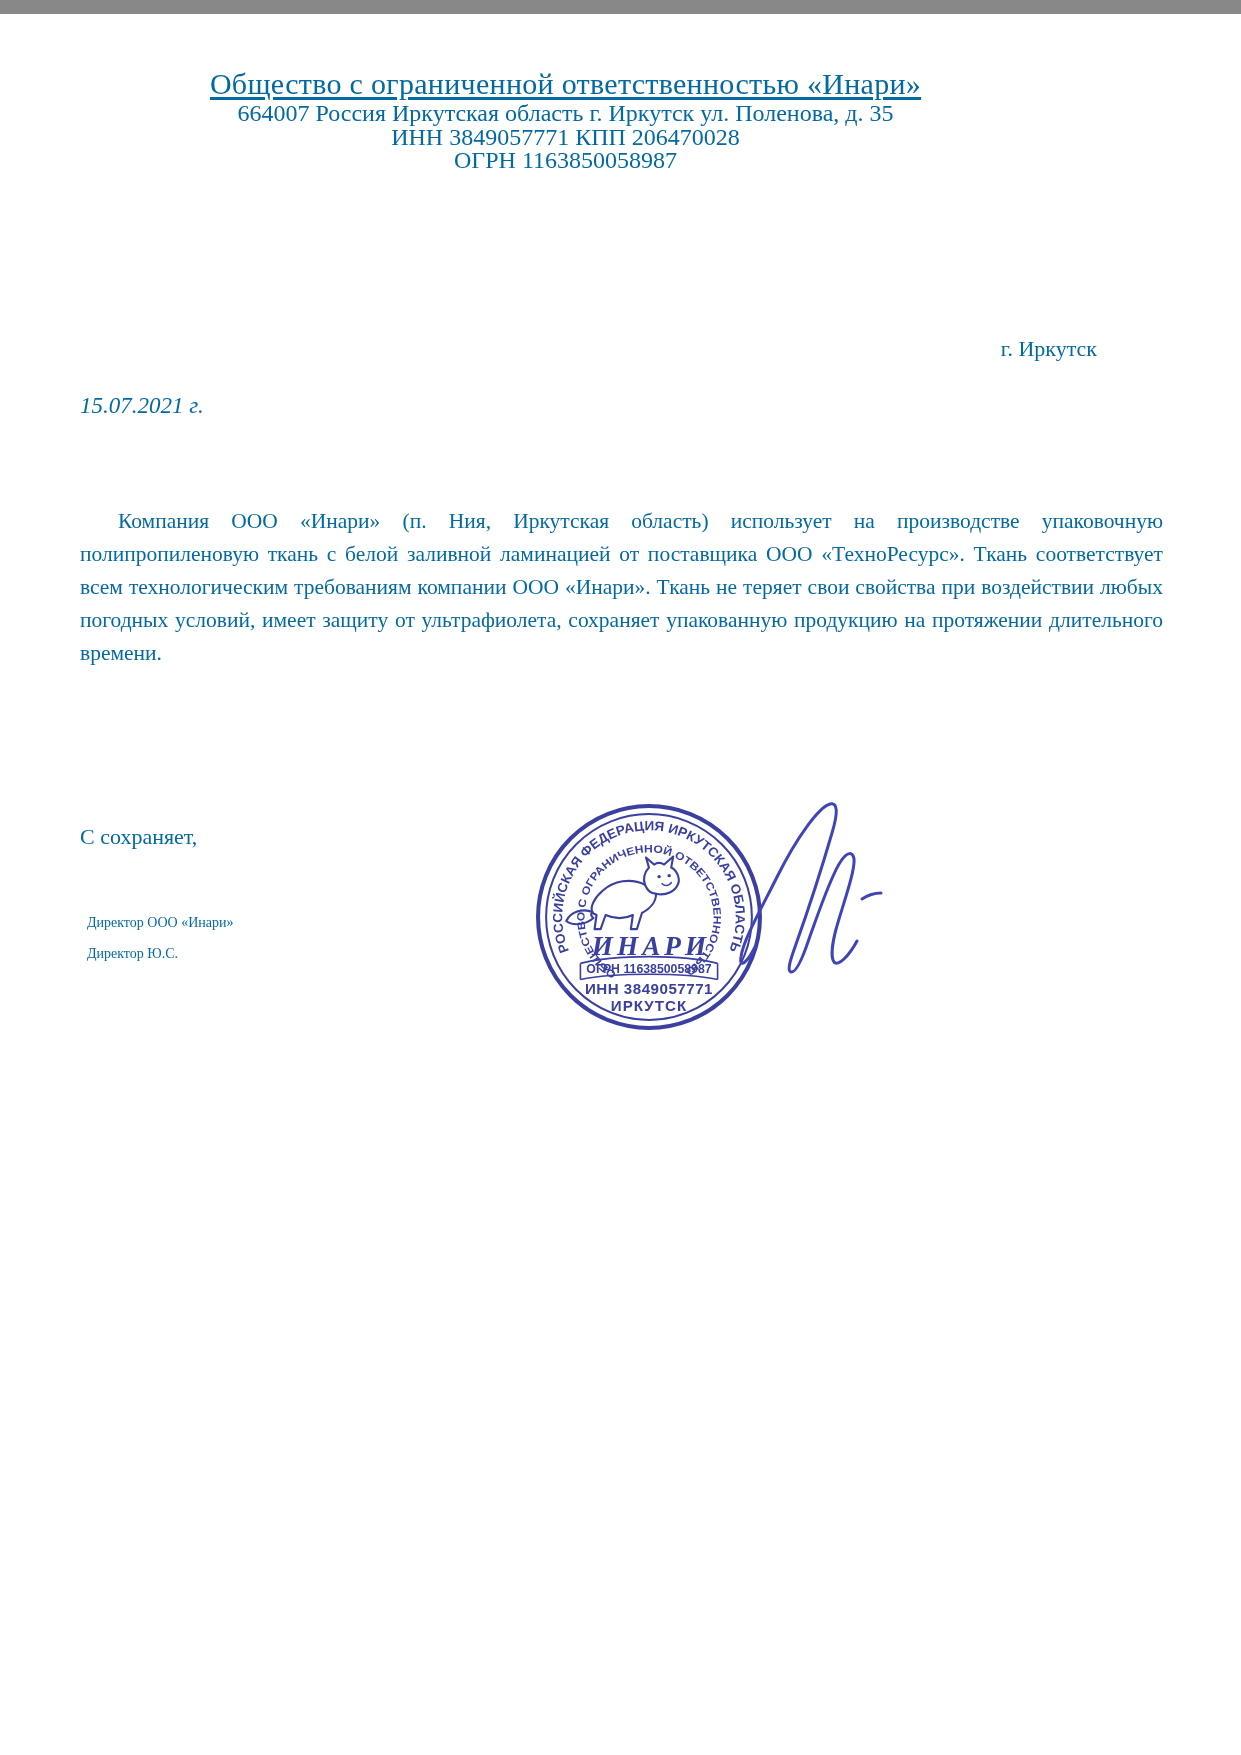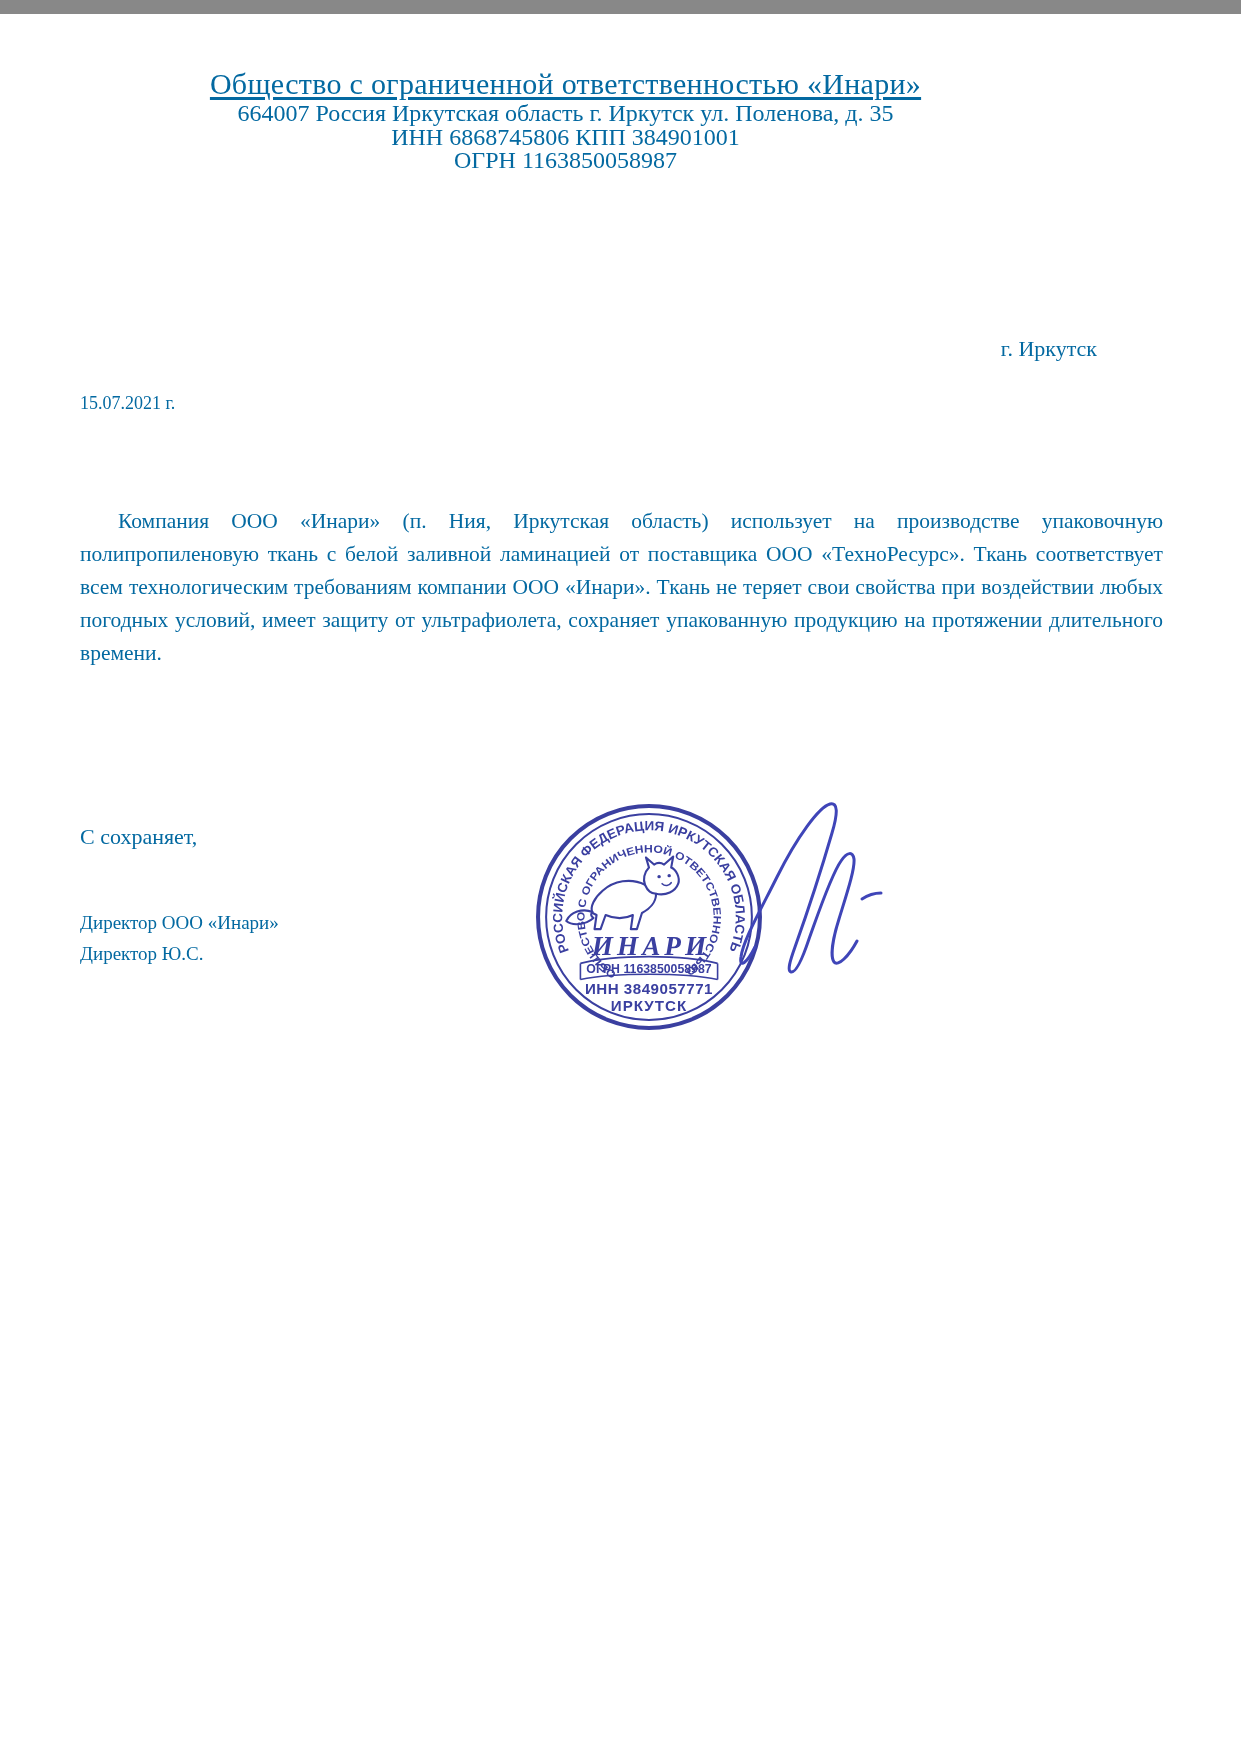--- a/index.html
+++ b/index.html
@@ -37,43 +37,44 @@
     position: absolute;
     top: 322px;
     right: 144px;
     font-size: 22px;
     text-align: center;
   }
   .date-line {
     position: absolute;
     top: 379px;
     left: 80px;
-    font-size: 18px;
+    font-size: 23px;
+    font-style: italic;
   }
   .body-text {
     position: absolute;
     top: 491px;
     left: 80px;
     width: 1083px;
     font-size: 21.5px;
     line-height: 33px;
     text-align: justify;
   }
   .body-text p { text-indent: 38px; margin: 0; }
   .salutation {
     position: absolute;
     top: 810px;
     left: 80px;
     font-size: 22px;
   }
   .sign-block {
     position: absolute;
     top: 893px;
-    left: 80px;
-    font-size: 19px;
+    left: 87px;
+    font-size: 14px;
     line-height: 31px;
   }
   .stamp-wrap {
     position: absolute;
     left: 533px;
     top: 786px;
     width: 232px;
     height: 234px;
   }
   .signature-wrap {
@@ -86,21 +87,21 @@
   .stamp-wrap svg, .signature-wrap svg { display: block; width: 100%; height: 100%; }
 </style>
 </head>
 <body>
 
 <div class="page">
 
   <div class="letterhead">
     <div class="company-title">Общество с ограниченной ответственностью «Инари»</div>
     <div class="sub">664007 Россия Иркутская область г. Иркутск ул. Поленова, д. 35</div>
-    <div class="sub">ИНН 6868745806 КПП 384901001</div>
+    <div class="sub">ИНН 3849057771 КПП 206470028</div>
     <div class="sub">ОГРН 1163850058987</div>
   </div>
 
   <div class="city-line">г. Иркутск</div>
   <div class="date-line">15.07.2021 г.</div>
 
   <div class="body-text">
     <p>Компания ООО «Инари» (п. Ния, Иркутская область) использует на производстве упаковочную полипропиленовую ткань с белой заливной ламинацией от поставщика ООО «ТехноРесурс». Ткань соответствует всем технологическим требованиям компании ООО «Инари». Ткань  не теряет свои свойства при воздействии любых погодных условий, имеет защиту от ультрафиолета, сохраняет упакованную продукцию на протяжении длительного времени.</p>
   </div>
 

